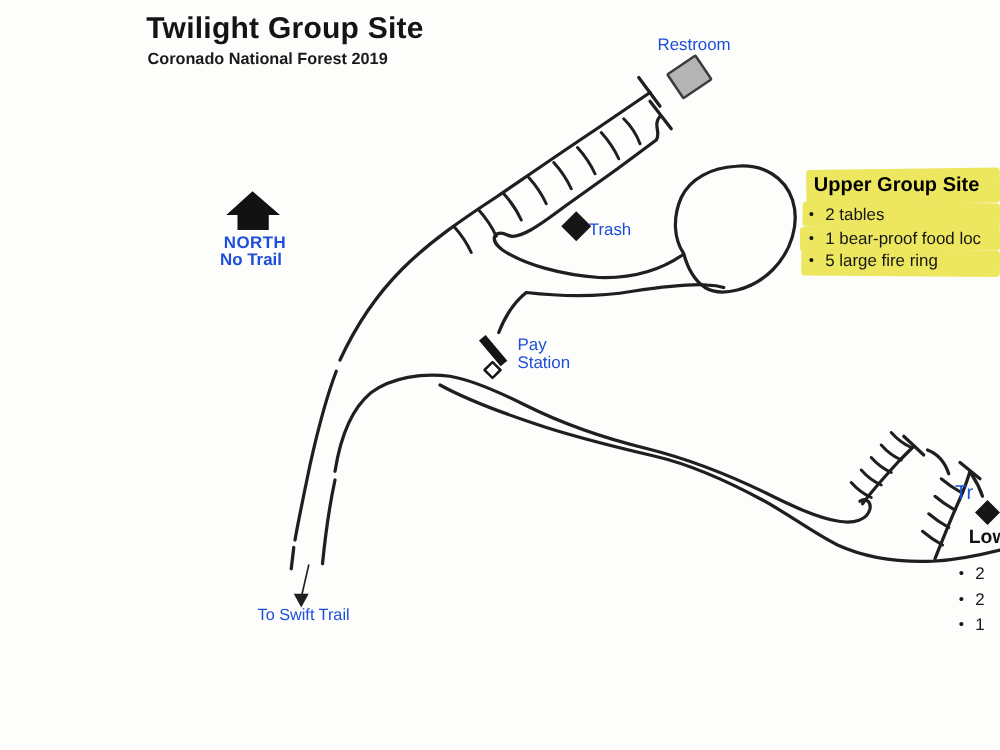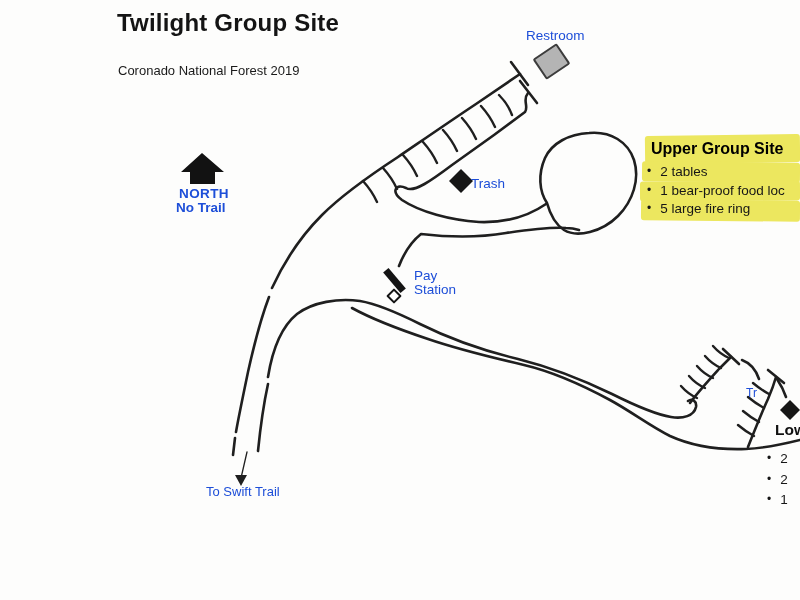--- a/index.html
+++ b/index.html
@@ -7,21 +7,21 @@
     width:800px;height:600px;overflow:hidden;position:relative;
     background:#fdfdfc;
     font-family:"Liberation Sans", sans-serif;
   }
   #canvas{position:absolute;left:0;top:0;width:768px;height:600px;}
   .lbl{
     position:absolute;white-space:nowrap;color:#1d4ed8;
     font-family:"Liberation Sans", sans-serif;z-index:30;
   }
   .title{font-size:24px;font-weight:700;letter-spacing:.2px;color:#141414;}
-  .subtitle{font-size:13px;font-weight:400;color:#1a1a1a;margin-top:24px;}
+  .subtitle{font-size:13px;font-weight:700;color:#1a1a1a;}
   .maplbl{font-size:13.5px;}
   .small{font-size:12.5px;}
   .bold{font-weight:700;}
   .hl{
     position:absolute;background:#ece75f;z-index:5;border-radius:3px;
   }
   .site-head{font-size:16px;font-weight:700;color:#000000;}
   .site-item{font-size:13.5px;color:#161616;}
   .site-item::before{content:"•";margin-right:9px;font-size:12px;position:relative;top:-1px;}
   .lower-item{font-size:13.5px;color:#161616;}
@@ -95,19 +95,19 @@
   <div class="lbl maplbl" style="left:414px;top:268px;">Pay</div>
   <div class="lbl maplbl" style="left:414px;top:282px;text-align:center;">Station</div>
 
   <div class="lbl small" style="left:206px;top:484px;font-size:13px;">To Swift Trail</div>
 
   <div class="lbl site-head" style="left:651px;top:140px;">Upper Group Site</div>
   <div class="lbl site-item" style="left:647px;top:164px;"><span>2 tables</span></div>
   <div class="lbl site-item" style="left:647px;top:183px;"><span>1 bear-proof food loc</span></div>
   <div class="lbl site-item" style="left:647px;top:201px;"><span>5 large fire ring</span></div>
 
-  <div class="lbl small" style="left:746px;top:386px;font-size:12px;text-align:center;">Tr</div>
+  <div class="lbl small" style="left:764px;top:386px;font-size:16px;text-align:center;">Tr</div>
   <div class="lbl bold" style="left:775px;top:421px;font-size:15.5px;color:#111;">Low</div>
   <div class="lbl lower-item" style="left:767px;top:451px;"><span>2</span></div>
   <div class="lbl lower-item" style="left:767px;top:472px;"><span>2</span></div>
   <div class="lbl lower-item" style="left:767px;top:492px;"><span>1</span></div>
 
 </div>
 
 </body></html>

